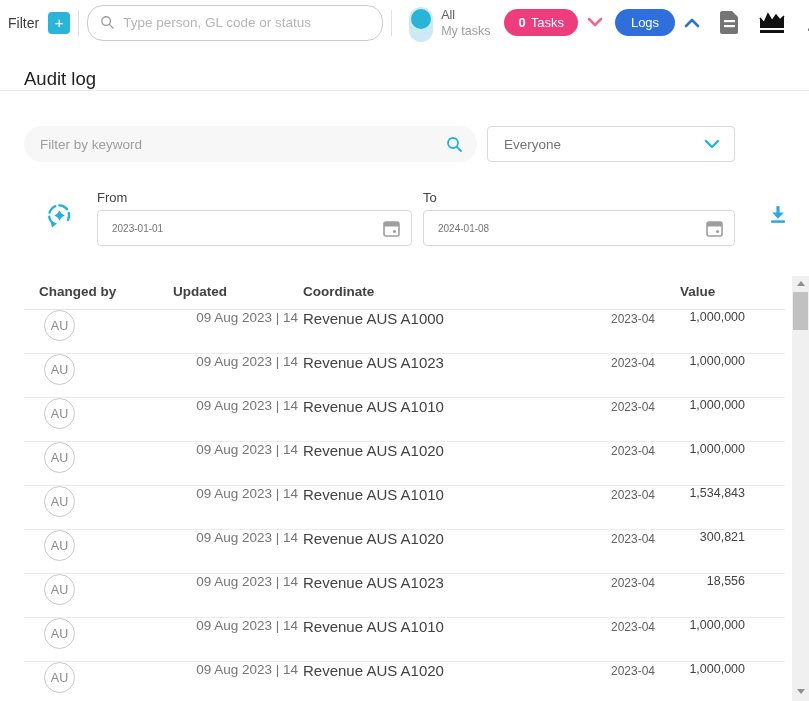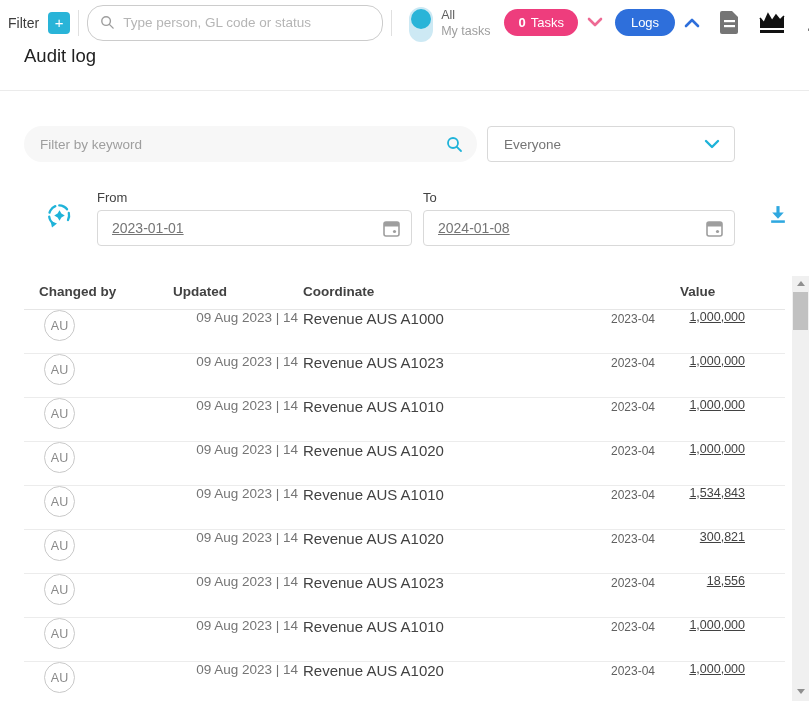--- a/index.html
+++ b/index.html
@@ -24,21 +24,21 @@
   .toggle-my { color: #9e9e9e; }
   .pill { height: 27px; border-radius: 14px; color: #fff; font-size: 13px; display: inline-flex;
     align-items: center; border: none; cursor: pointer; flex: none; }
   .tasks-pill { background: #ee3d7d; padding: 0 14px; margin-left: 14px; }
   .tasks-pill .num { font-weight: 700; margin-right: 5px; }
   .logs-pill { background: #2e6fdb; padding: 0 16px; margin-left: 12px; }
   .chev-btn { background: none; border: none; margin-left: 9px; cursor: pointer; flex: none; display: flex; align-items: center; }
   .icon-btn { background: none; border: none; margin-left: 19px; cursor: pointer; flex: none; display: flex; align-items: center; }
 
   
-  .page-header { height: 46px; display: flex; align-items: flex-start; padding-left: 24px; border-bottom: 1px solid #ebebeb; }
+  .page-header { height: 46px; display: flex; align-items: flex-end; padding-left: 24px; border-bottom: 1px solid #ebebeb; }
   .page-title { font-size: 18.5px; font-weight: 400; color: #212121; }
 
   
   .content { padding: 0 24px; }
   .filter-row { margin-top: 35px; display: flex; }
   .keyword-box { width: 453px; height: 36px; background: #f7f7f7; border-radius: 18px; display: flex;
     align-items: center; padding: 0 14px 0 16px; }
   .keyword-box input { flex: 1; border: none; outline: none; background: transparent; font-size: 13.5px; color: #555; }
   .keyword-box input::placeholder { color: #9e9e9e; }
   .everyone-box { width: 248px; height: 36px; margin-left: 10px; border: 1px solid #d9d9d9; border-radius: 4px;
@@ -46,40 +46,40 @@
   .everyone-box .val { flex: 1; font-size: 13.5px; color: #757575; }
 
   .date-row { margin-top: 28px; display: flex; }
   .refresh-btn { background: none; border: none; cursor: pointer; margin: 0 24px 6px 22px; flex: none; }
   .date-group { display: flex; flex-direction: column; }
   .date-label { font-size: 13px; color: #424242; margin-bottom: 5px; }
   .date-input { width: 315px; height: 36px; border: 1px solid #d9d9d9; border-radius: 4px; display: flex;
     align-items: center; padding: 0 10px 0 14px; }
   .date-group.to { margin-left: 11px; }
   .date-group.to .date-input { width: 312px; }
-  .date-input input { flex: 1; border: none; outline: none; font-size: 14px; color: #757575; background: transparent; text-decoration: underline; }
+  .date-input input { flex: 1; border: none; outline: none; font-size: 10px; color: #757575; background: transparent; }
   .export-btn { background: none; border: none; cursor: pointer; margin: 0 0 8px 33px; flex: none; }
 
   
   .table-header { margin-top: 27px; display: flex; align-items: center; height: 37px; border-bottom: 1px solid #e6e6e6;
     font-weight: 700; font-size: 13.5px; color: #424242; }
   .hc1 { width: 134px; padding-left: 15px; }
   .hc2 { width: 140px; padding-left: 15px; }
   .hc3 { width: 357px; padding-left: 5px; }
   .hc4 { width: 90px; padding-left: 25px; }
   .row { display: flex; align-items: flex-start; height: 44px; border-bottom: 1px solid #ececec; }
   .cell-avatar { width: 134px; display: flex; }
   .avatar { width: 31px; height: 31px; margin-left: 20px; border: 1px solid #c9c9c9; border-radius: 50%;
     color: #8a8a8a; font-size: 12.5px; display: flex; align-items: center; justify-content: center; }
   .cell-updated { width: 140px; padding-left: 15px; font-size: 13.5px; color: #757575; white-space: nowrap;
     overflow: hidden; text-align: right; }
   .cell-coord { width: 357px; padding-left: 5px; display: flex; align-items: center; justify-content: space-between; }
   .coord-name { font-size: 15px; color: #424242; white-space: nowrap; }
   .coord-period { font-size: 12px; color: #616161; }
-  .cell-value { width: 90px; padding-left: 10px; font-size: 12.5px; color: #424242; text-align: right; white-space: nowrap; text-decoration: underline; }
+  .cell-value { width: 90px; padding-left: 10px; font-size: 12.5px; color: #424242; text-align: right; white-space: nowrap; }
 
   
   .scrollbar { position: absolute; top: 276px; right: 0; bottom: 0; width: 17px; background: #f0f0f0; }
   .sb-btn { height: 15px; display: flex; align-items: center; justify-content: center; cursor: pointer; }
   .sb-up { position: absolute; top: 0; left: 0; right: 0; }
   .sb-down { position: absolute; bottom: 2px; left: 0; right: 0; }
   .tri-up { width: 0; height: 0; border-left: 4px solid transparent; border-right: 4px solid transparent; border-bottom: 5px solid #8f8f8f; }
   .tri-down { width: 0; height: 0; border-left: 4px solid transparent; border-right: 4px solid transparent; border-top: 5px solid #8f8f8f; }
   .sb-thumb { position: absolute; top: 16px; left: 1px; right: 1px; height: 38px; background: #c1c1c1; cursor: grab; }
 </style>

